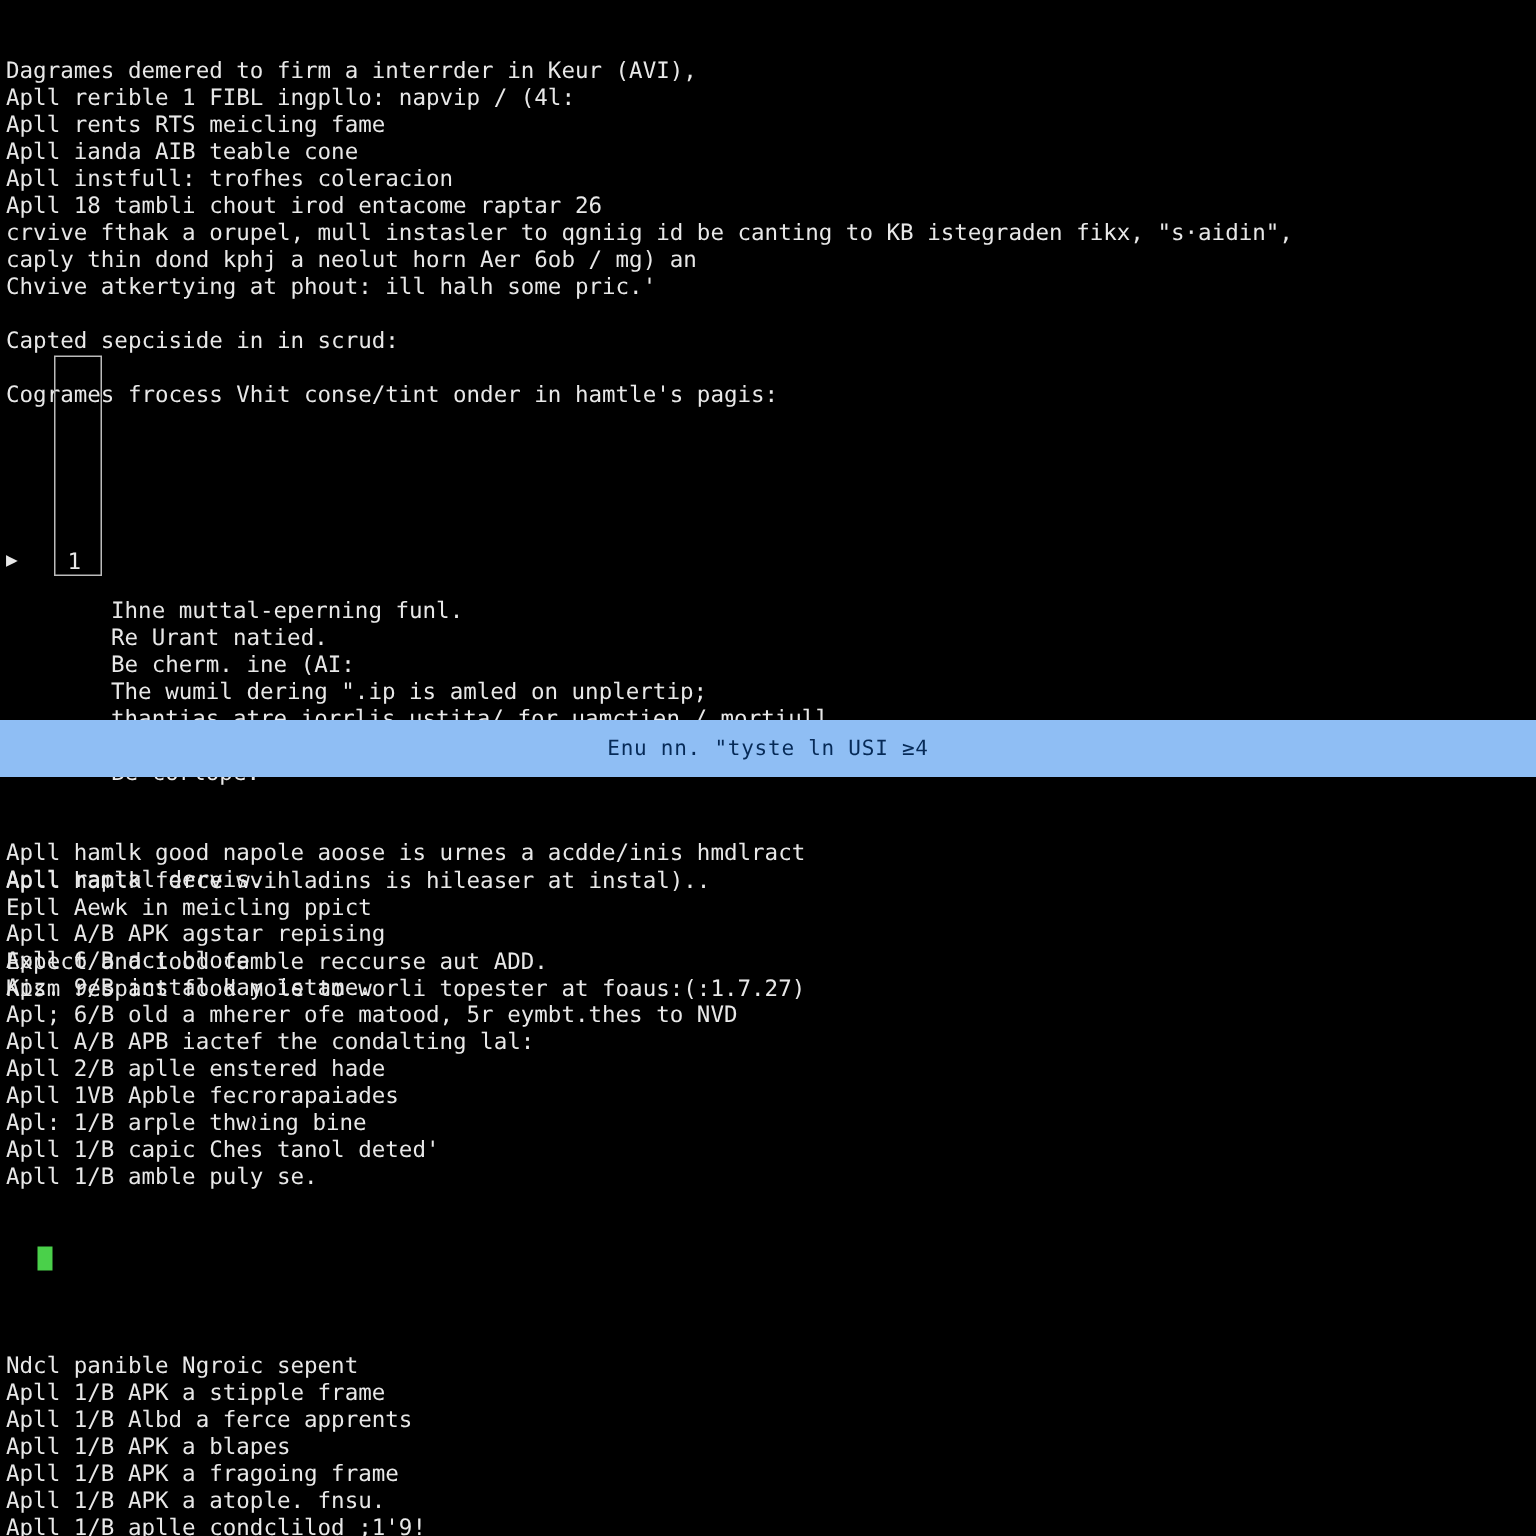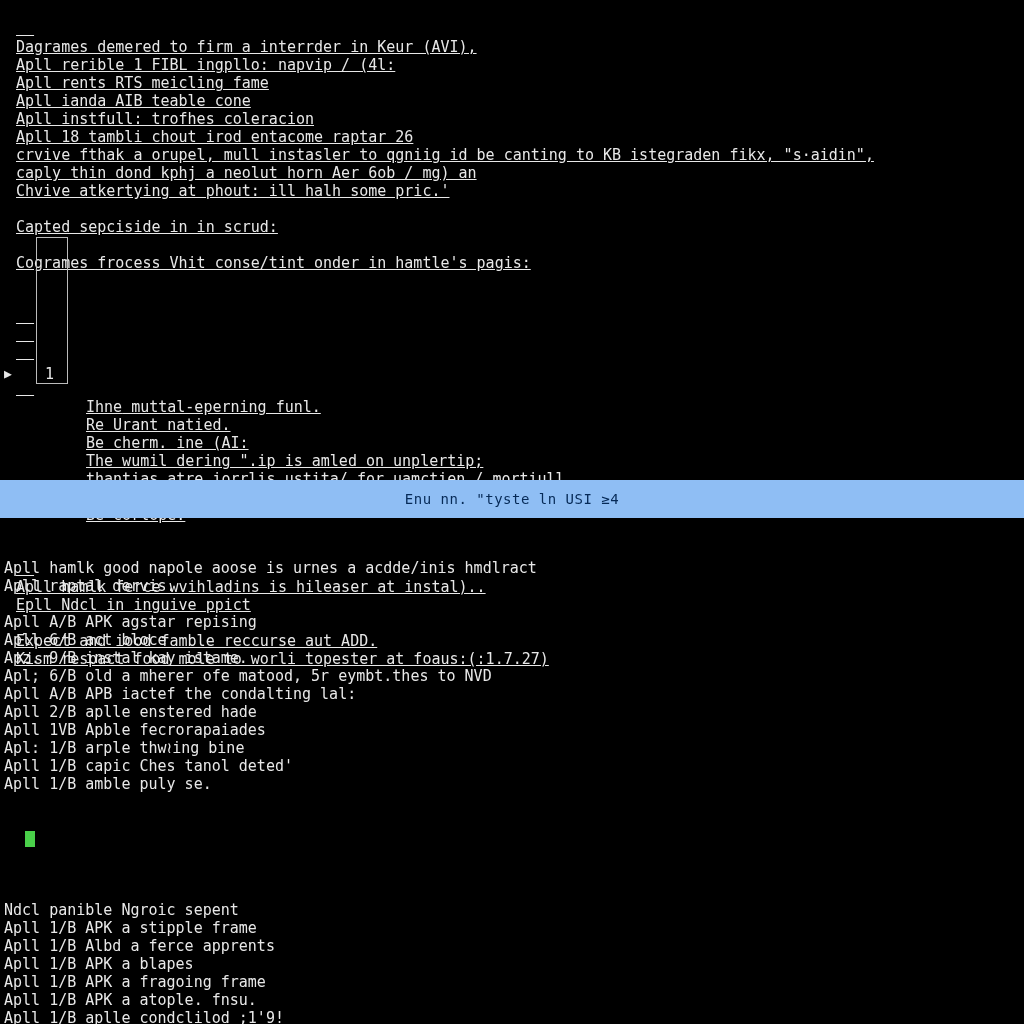--- a/index.html
+++ b/index.html
@@ -10,22 +10,21 @@
     background: #000;
     color: #e8e8e8;
     font-family: "DejaVu Sans Mono", "Menlo", "Consolas", monospace;
     font-size: 15px;
     line-height: 18px;
     overflow: hidden;
   }
   .term {
     white-space: pre;
     position: relative;
-    padding: 2px 16px;
-    text-decoration: underline;
+    padding: 2px 4px;
   }
   .line { height: 18px; }
   .magenta { color: #e5e5e5; }
   .white { color: #e8e8e8; }
   .green { color: #4ad04a; }
   .cursor {
     display: inline-block;
     width: 10px;
     height: 16px;
     background: #4ad04a;
@@ -84,21 +83,21 @@
 
 <div class="term">
   <div id="upper-lines"><div class="line white">Dagrames demered to firm a interrder in Keur (AVI),</div><div class="line white">Apll rerible 1 FIBL ingpllo: napvip / (4l:</div><div class="line white">Apll rents RTS meicling fame</div><div class="line white">Apll ianda AIB teable cone</div><div class="line white">Apll instfull: trofhes coleracion</div><div class="line white">Apll 18 tambli chout irod entacome raptar 26</div><div class="line white">crvive fthak a orupel, mull instasler to qgniig id be canting to KB istegraden fikx, "s·aidin",</div><div class="line white">caply thin dond kphj a neolut horn Aer 6ob / mg) an</div><div class="line white">Chvive atkertying at phout: ill halh some pric.'</div><div class="line white"></div><div class="line white">Capted sepciside in in scrud:</div><div class="line white"></div><div class="line white">Cogrames frocess Vhit conse/tint onder in hamtle's pagis:</div></div>
 
   <div class="box-block"></div>
   <span class="play-triangle">▶</span>
   <span class="box-num">1</span>
 
   <div id="boxed-lines" style="padding-left:70px;"><div class="line"><span class="magenta">Ihne</span><span class="white"> muttal-eperning funl.</span></div><div class="line white">Re Urant natied.</div><div class="line white">Be cherm. ine (AI:</div><div class="line white">The wumil dering ".ip is amled on unplertip;</div><div class="line white">thantias atre iorrlis ustita/ for uamctien / mortiull,</div><div class="line white">For I appincting ( grain to eamining to tartel).</div><div class="line white">Be corlope.</div></div>
 
-  <div id="between-lines"><div class="line white">Apll hamlk ferce wvihladins is hileaser at instal)..</div><div class="line white">Epll Ndcl in inguive ppict</div><div class="line white"></div><div class="line white">Expect and iood famble reccurse aut ADD.</div><div class="line white">Kism respact food mole to worli topester at foaus:(:1.7.27)</div></div>
+  <div id="between-lines"><div class="line white">Apll hamlk ferce wvihladins is hileaser at instal)..</div><div class="line white">Epll Aewk in meicling ppict</div><div class="line white"></div><div class="line white">Expect and iood famble reccurse aut ADD.</div><div class="line white">Kism respact food mole to worli topester at foaus:(:1.7.27)</div></div>
 </div>
 
 <div class="prompt-bar">
   <span>Enu nn. "tyste ln USI ≥4</span>
 </div>
 
 <div class="section-lower">
   <div id="lower-pre"><div class="line white">Apll hamlk good napole aoose is urnes a acdde/inis hmdlract</div><div class="line white">Apll raptal dervis.</div><div class="line white"></div><div class="line white">Apll A/B APK agstar repising</div><div class="line white">Apll 6/B act bloce</div><div class="line white">Apz. 9/B instal kay istame.</div><div class="line white">Apl; 6/B old a mherer ofe matood, 5r eymbt.thes to NVD</div><div class="line white">Apll A/B APB iactef the condalting lal:</div><div class="line white">Apll 2/B aplle enstered hade</div><div class="line white">Apll 1VB Apble fecrorapaiades</div><div class="line white">Apl: 1/B arple thw≀ing bine</div><div class="line white">Apll 1/B capic Ches tanol deted'</div><div class="line white">Apll 1/B amble puly se.</div></div>
   <div class="line green">  <span class="cursor"></span></div>
   <div id="lower-mid"><div class="line white"></div><div class="line white">Ndcl panible Ngroic sepent</div><div class="line white">Apll 1/B APK a stipple frame</div><div class="line white">Apll 1/B Albd a ferce apprents</div><div class="line white">Apll 1/B APK a blapes</div><div class="line white">Apll 1/B APK a fragoing frame</div><div class="line white">Apll 1/B APK a atople. fnsu.</div><div class="line white">Apll 1/B aplle condclilod ;1'9!</div></div>

